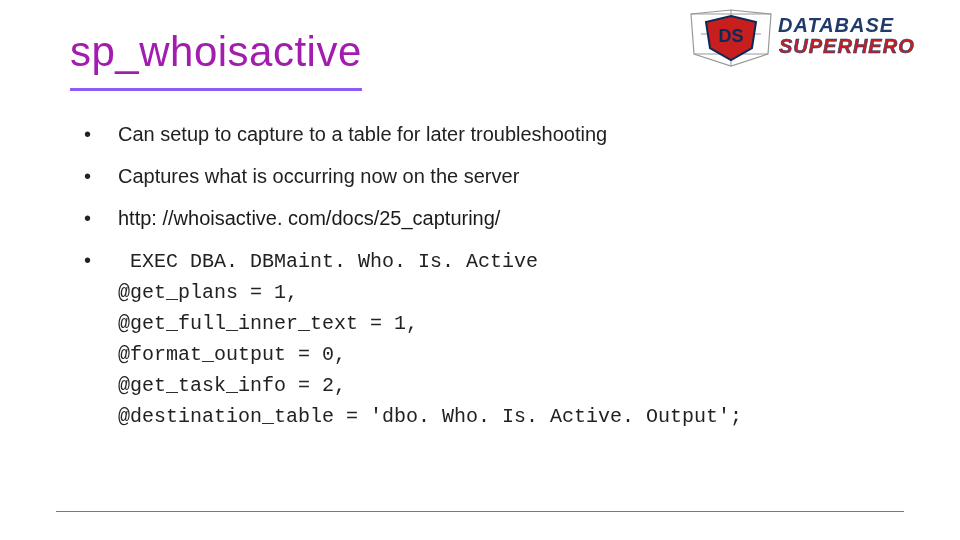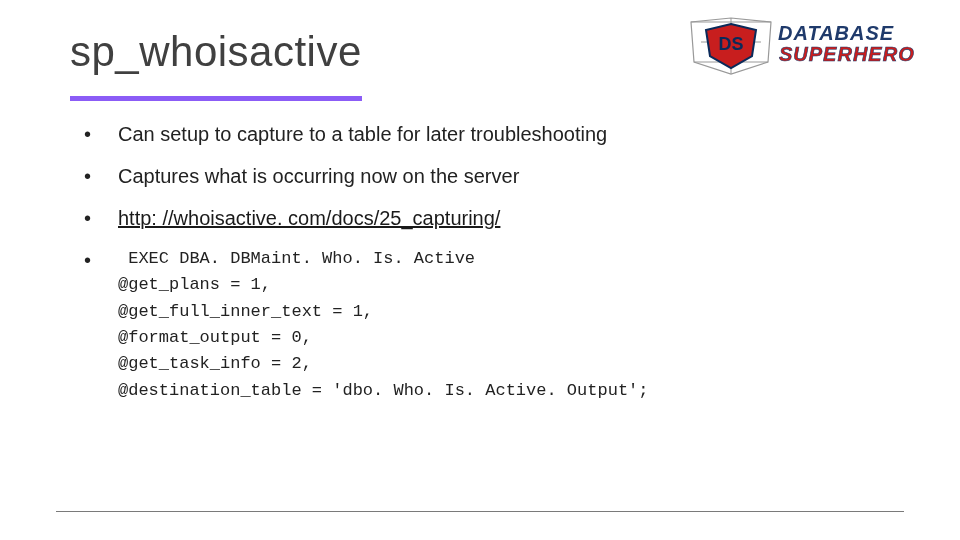--- a/index.html
+++ b/index.html
@@ -18,28 +18,28 @@
     height: 540px;
     box-sizing: border-box;
   }
   .title {
     position: absolute;
     left: 70px;
     top: 28px;
     font-size: 42px;
     font-weight: 400;
     letter-spacing: 0.5px;
-    color: #404040;
-    border-bottom: 5px solid #8b5cf6;
-    padding-bottom: 20px;
+    color: #a21caf;
+    border-bottom: 3px solid #8b5cf6;
+    padding-bottom: 12px;
   }
   .logo {
     position: absolute;
     right: 24px;
-    top: 12px;
+    top: 4px;
     width: 250px;
     height: 70px;
   }
   .content {
     position: absolute;
     left: 78px;
     top: 120px;
     right: 60px;
   }
   ul.bullets {
@@ -56,26 +56,25 @@
   }
   ul.bullets > li::before {
     content: "•";
     position: absolute;
     left: 6px;
     top: 0;
     font-size: 20px;
     color: #222;
   }
   .link {
-    text-decoration: underline;
     color: #1a1a1a;
   }
   .code-block {
     font-family: "Courier New", Courier, monospace;
-    font-size: 17px;
+    font-size: 20px;
     line-height: 1.55;
     white-space: pre;
     margin-top: 4px;
   }
   .code-bullet {
     margin-bottom: 10px;
   }
   .footer-line {
     position: absolute;
     left: 56px;

